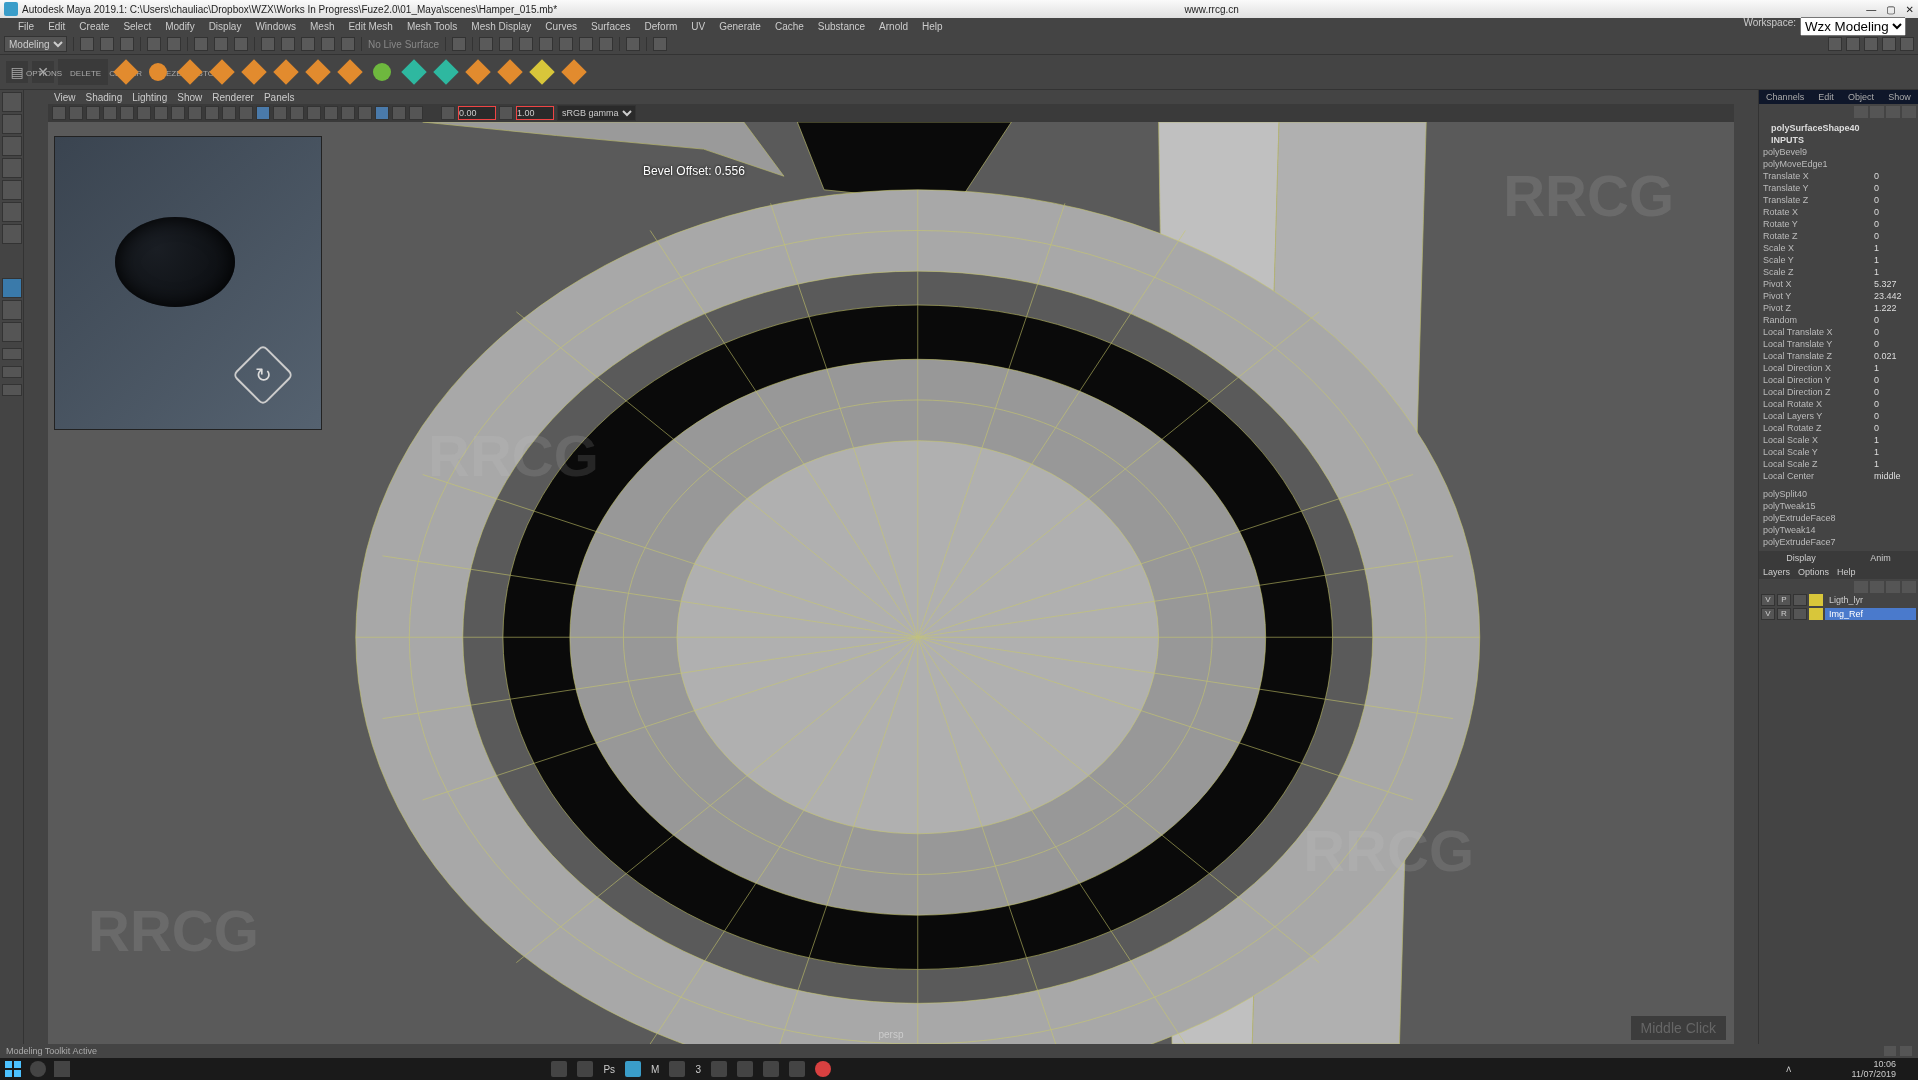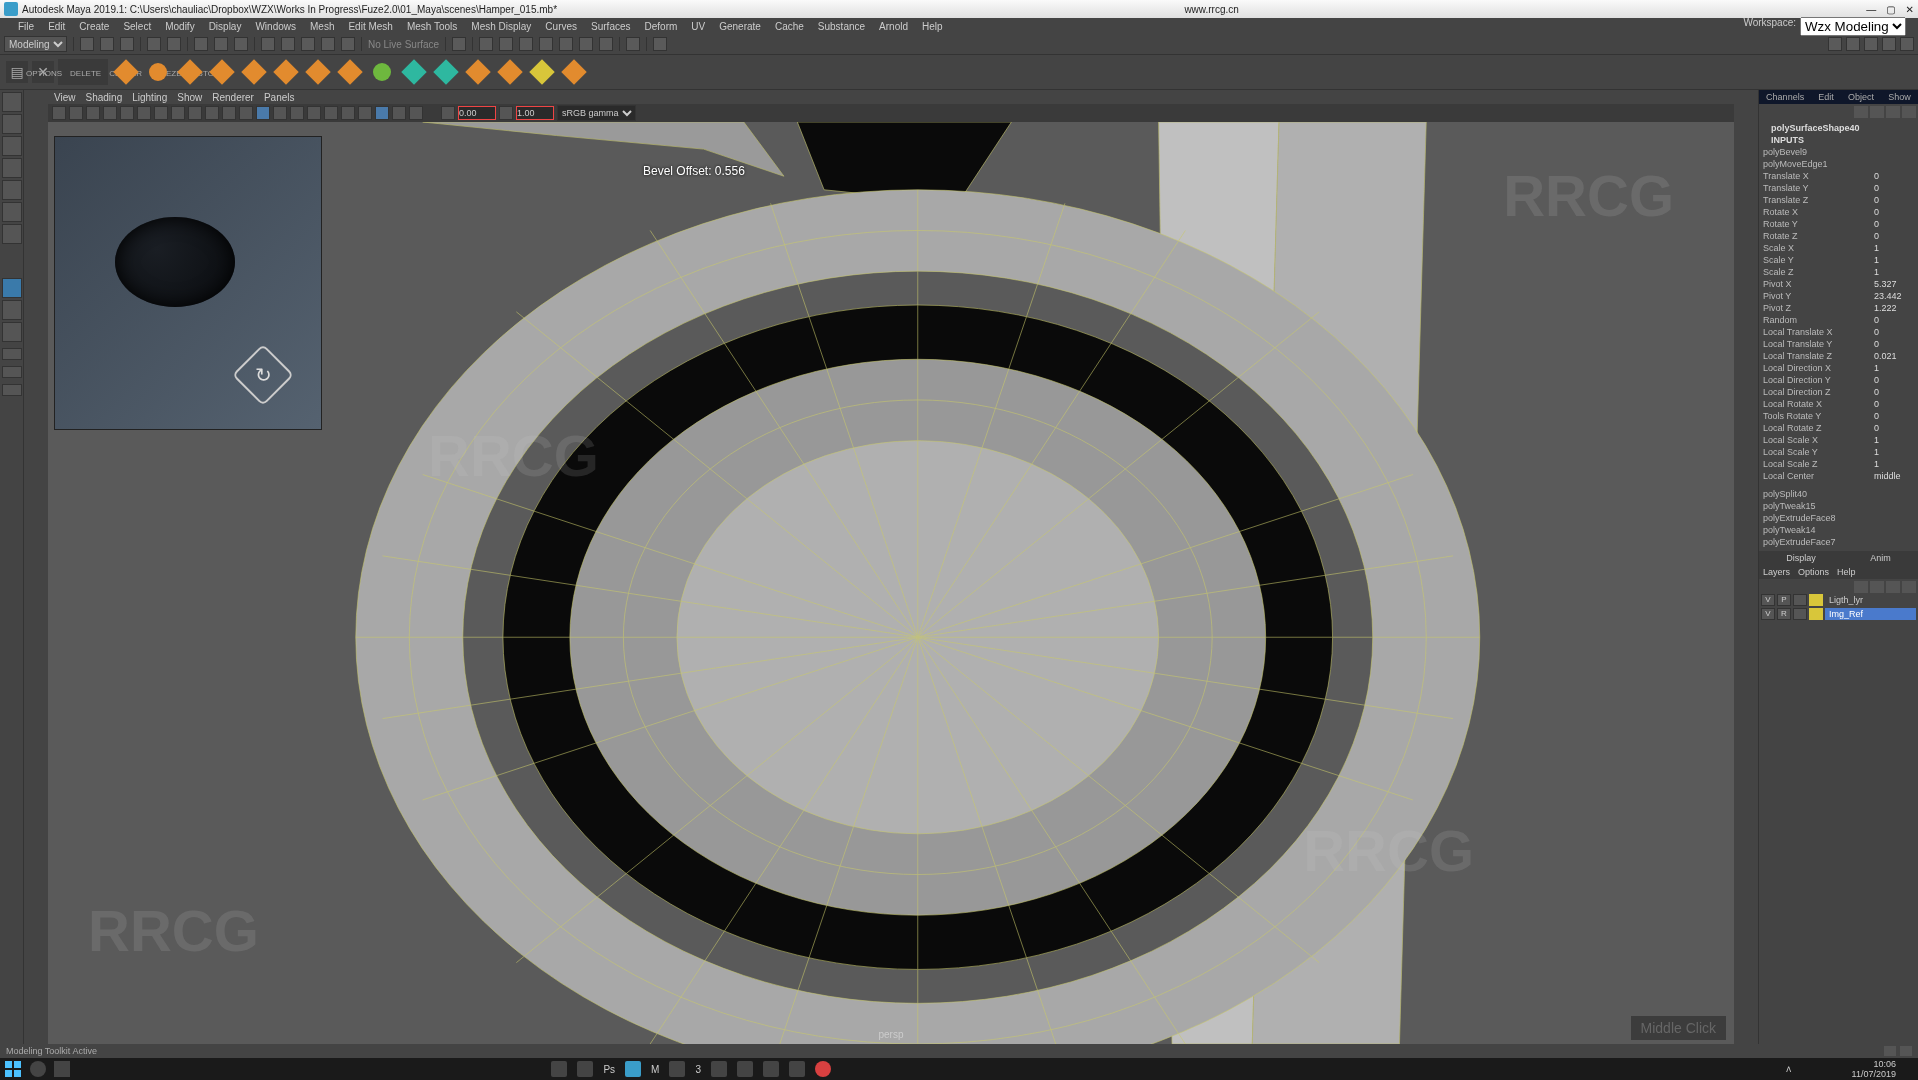--- a/index.html
+++ b/index.html
@@ -432,21 +432,21 @@
         </div>
         <div class="cb-row">
           <span class="lbl">Local Direction Z</span>
           <span class="val">0</span>
         </div>
         <div class="cb-row">
           <span class="lbl">Local Rotate X</span>
           <span class="val">0</span>
         </div>
         <div class="cb-row">
-          <span class="lbl">Tools Rotate Y</span>
+          <span class="lbl">Local Layers Y</span>
           <span class="val">0</span>
         </div>
         <div class="cb-row">
           <span class="lbl">Local Rotate Z</span>
           <span class="val">0</span>
         </div>
         <div class="cb-row">
           <span class="lbl">Local Scale X</span>
           <span class="val">1</span>
         </div>

